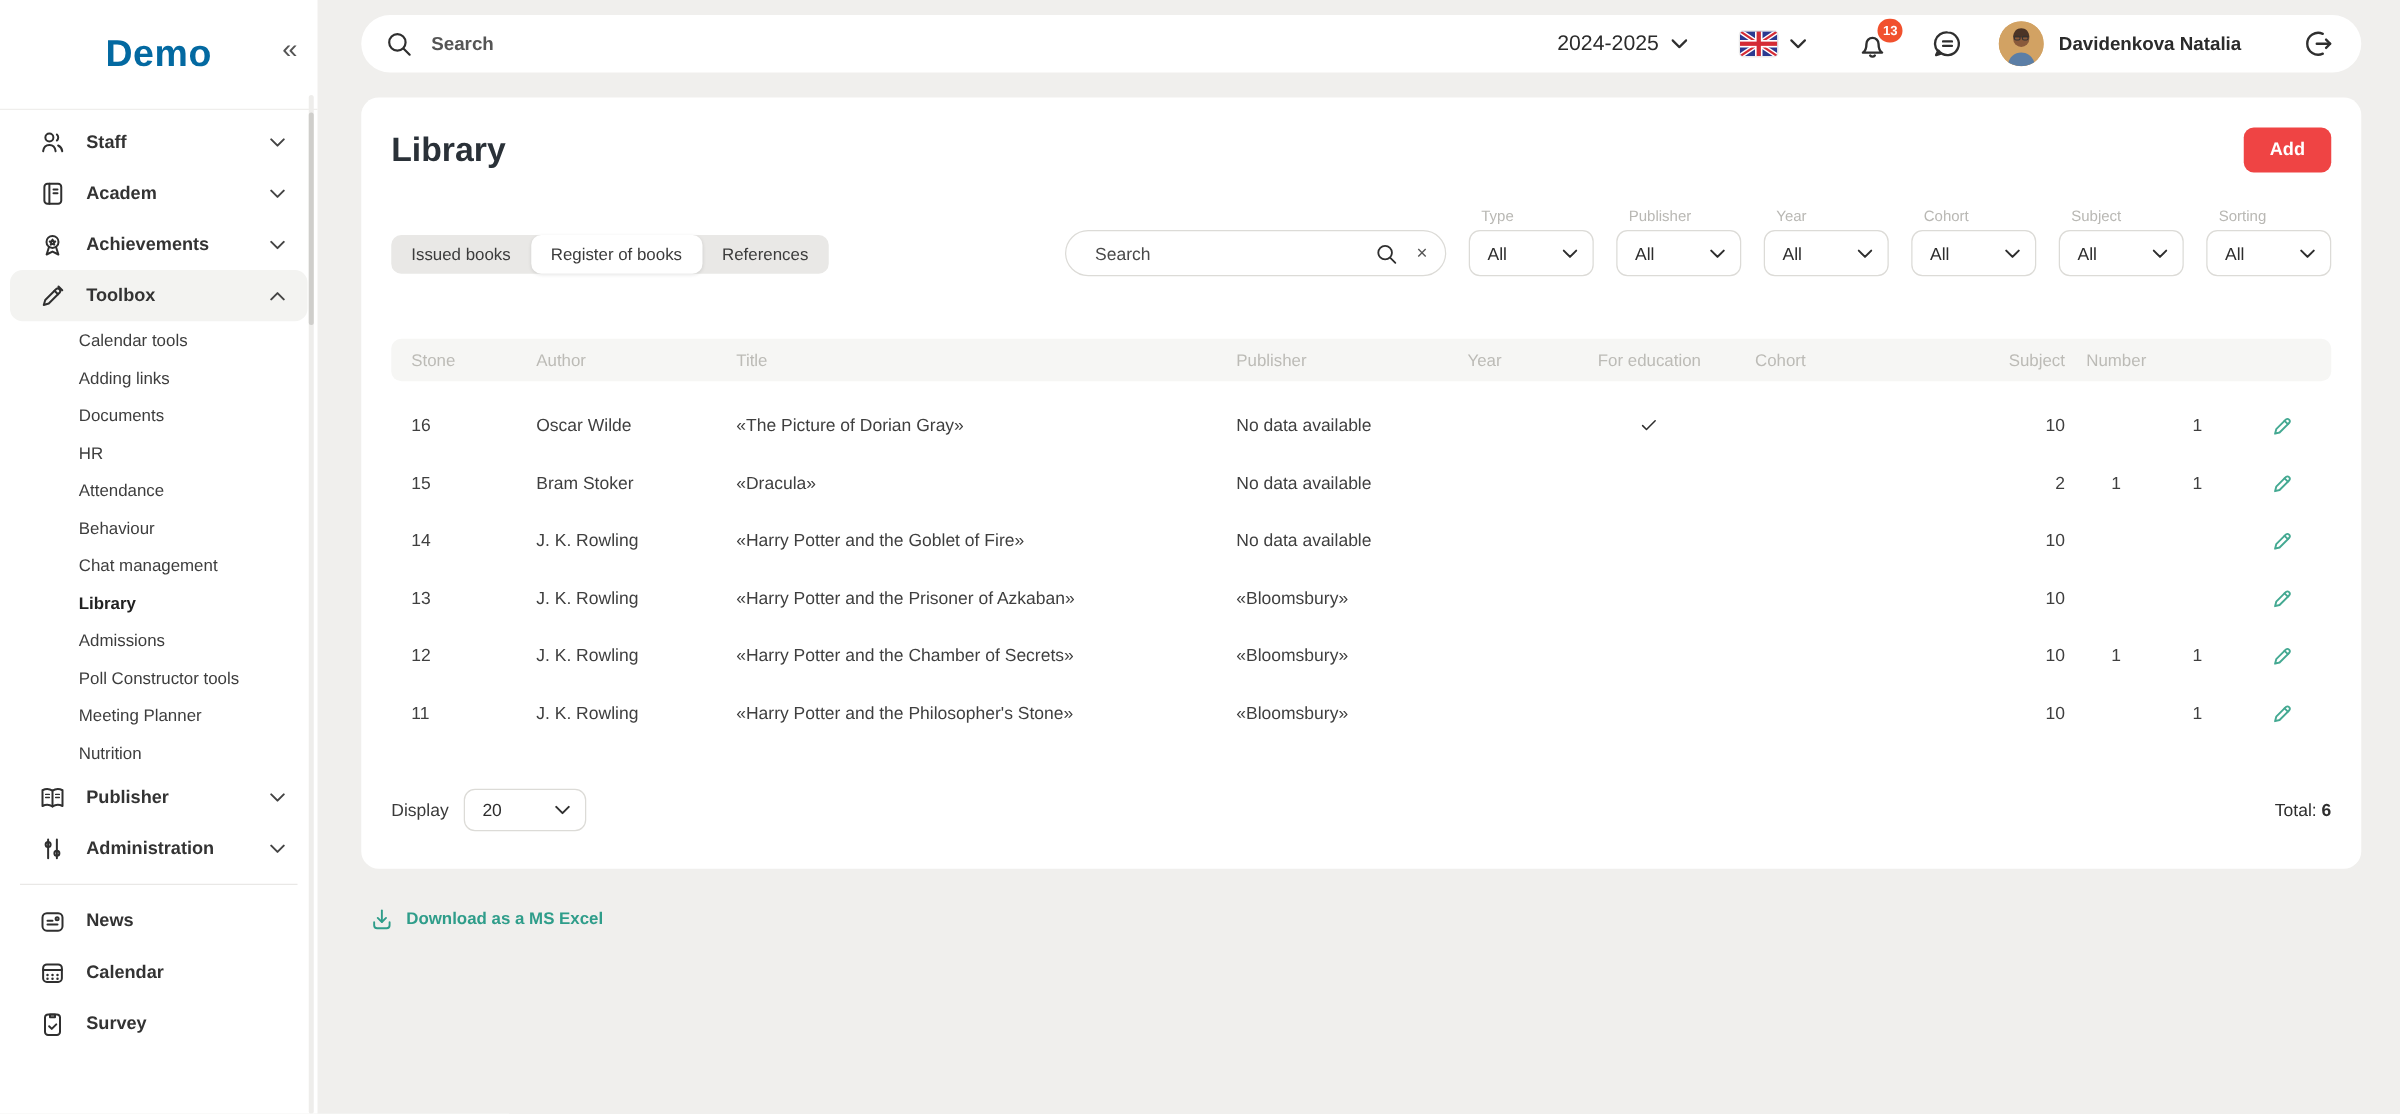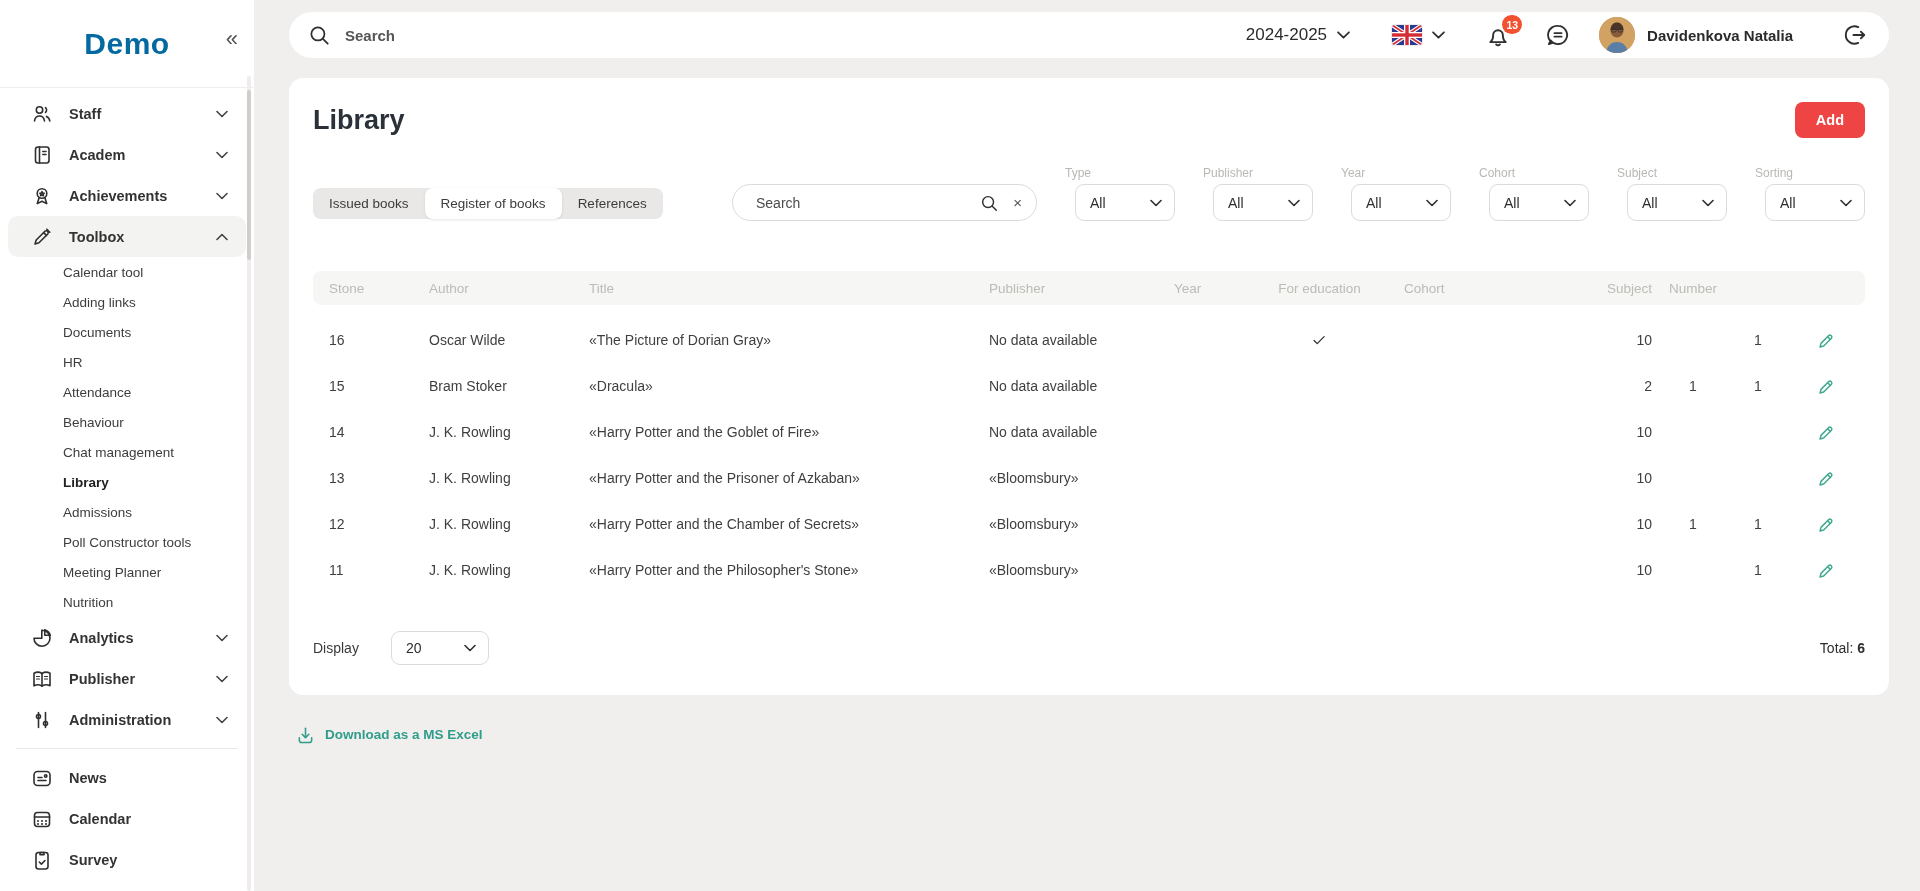--- a/index.html
+++ b/index.html
@@ -58,21 +58,21 @@
   .tab { padding:8px 16px; font-size:13.5px; color:#3c3c3c; border-radius:8px; cursor:pointer; white-space:nowrap; }
   .tab.active { background:#fff; box-shadow:0 1px 3px rgba(0,0,0,.10); }
   .controls .spacer { flex:1; }
   .filter-zone { display:flex; gap:18px; align-items:flex-end; }
   .searchbox { width:305px; height:37px; border:1px solid #dcdbd7; border-radius:19px; background:#fff; display:flex; align-items:center; padding:0 14px 0 23px; gap:14px; }
   .searchbox input { border:none; outline:none; flex:1; font-family:inherit; font-size:14px; color:#333; background:transparent; }
   .searchbox input::placeholder { color:#4a4a4a; }
   .sb-x { color:#555; font-size:15px; cursor:pointer; line-height:1; }
   .filter { display:flex; flex-direction:column; }
   .f-label { font-size:12px; color:#b9b8b4; margin:0 0 4px 10px; }
-  .select { height:37px; min-width:100px; border:1px solid #dcdbd7; border-radius:9px; background:#fff; display:flex; align-items:center; justify-content:space-between; padding:0 12px 0 14px; font-size:14px; color:#2d2d2d; cursor:pointer; gap:14px;margin-left:20px; }
+  .select { height:37px; min-width:100px; border:1px solid #dcdbd7; border-radius:9px; background:#fff; display:flex; align-items:center; justify-content:space-between; padding:0 12px 0 14px; font-size:14px; color:#2d2d2d; cursor:pointer; gap:14px; }
 
   
   .tbl { margin-top:50px; }
   .trow { display:grid; grid-template-columns:100px 160px 400px 185px 93px 137px 110px 160px 70px 60px 1fr; align-items:center; }
   .thead { background:#f6f6f4; border-radius:8px; height:34px; }
   .th { font-size:13.5px; color:#bcbbb6; }
   .tbody { margin-top:12px; }
   .tbody .trow { height:46px; }
   .td { font-size:14px; color:#3f3f3f; }
   .a-l { text-align:left; padding-left:16px; }
@@ -155,46 +155,32 @@
             <path d="M15.8 3.2l3 3"></path>
           </svg>
         </span>
         <span class="mi-label">Toolbox</span>
         <span class="mi-chev ic up">
           <svg width="12" height="8" viewBox="0 0 12 7">
             <polyline points="1,1 6,6 11,1"></polyline>
           </svg>
         </span>
       </div>
-      <div class="sub-item">Calendar tool</div>
+      <div class="sub-item">Calendar tools</div>
       <div class="sub-item">Adding links</div>
       <div class="sub-item">Documents</div>
       <div class="sub-item">HR</div>
       <div class="sub-item">Attendance</div>
       <div class="sub-item">Behaviour</div>
       <div class="sub-item">Chat management</div>
       <div class="sub-item current">Library</div>
       <div class="sub-item">Admissions</div>
       <div class="sub-item">Poll Constructor tools</div>
       <div class="sub-item">Meeting Planner</div>
       <div class="sub-item">Nutrition</div>
-      <div class="menu-item">
-        <span class="mi-icon ic">
-          <svg width="22" height="22" viewBox="0 0 22 22">
-            <path d="M10.8 3.2a8 8 0 11-7.8 8h7.8z"></path>
-            <path d="M13.8 2.7a8 8 0 015.5 5.5h-5.5z"></path>
-          </svg>
-        </span>
-        <span class="mi-label">Analytics</span>
-        <span class="mi-chev ic">
-          <svg width="12" height="8" viewBox="0 0 12 7">
-            <polyline points="1,1 6,6 11,1"></polyline>
-          </svg>
-        </span>
-      </div>
       <div class="menu-item">
         <span class="mi-icon ic">
           <svg width="22" height="22" viewBox="0 0 22 22">
             <path d="M3 5.2c2.6-1.4 5.4-1.4 8 .3 2.6-1.7 5.4-1.7 8-.3v12.6c-2.6-1.4-5.4-1.4-8 .3-2.6-1.7-5.4-1.7-8-.3z"></path>
             <path d="M11 5.5v12.6"></path>
             <path d="M5.5 8.5h3M5.5 11h3M13.5 8.5h3M13.5 11h3" stroke-width="1.1"></path>
           </svg>
         </span>
         <span class="mi-label">Publisher</span>
         <span class="mi-chev ic">

